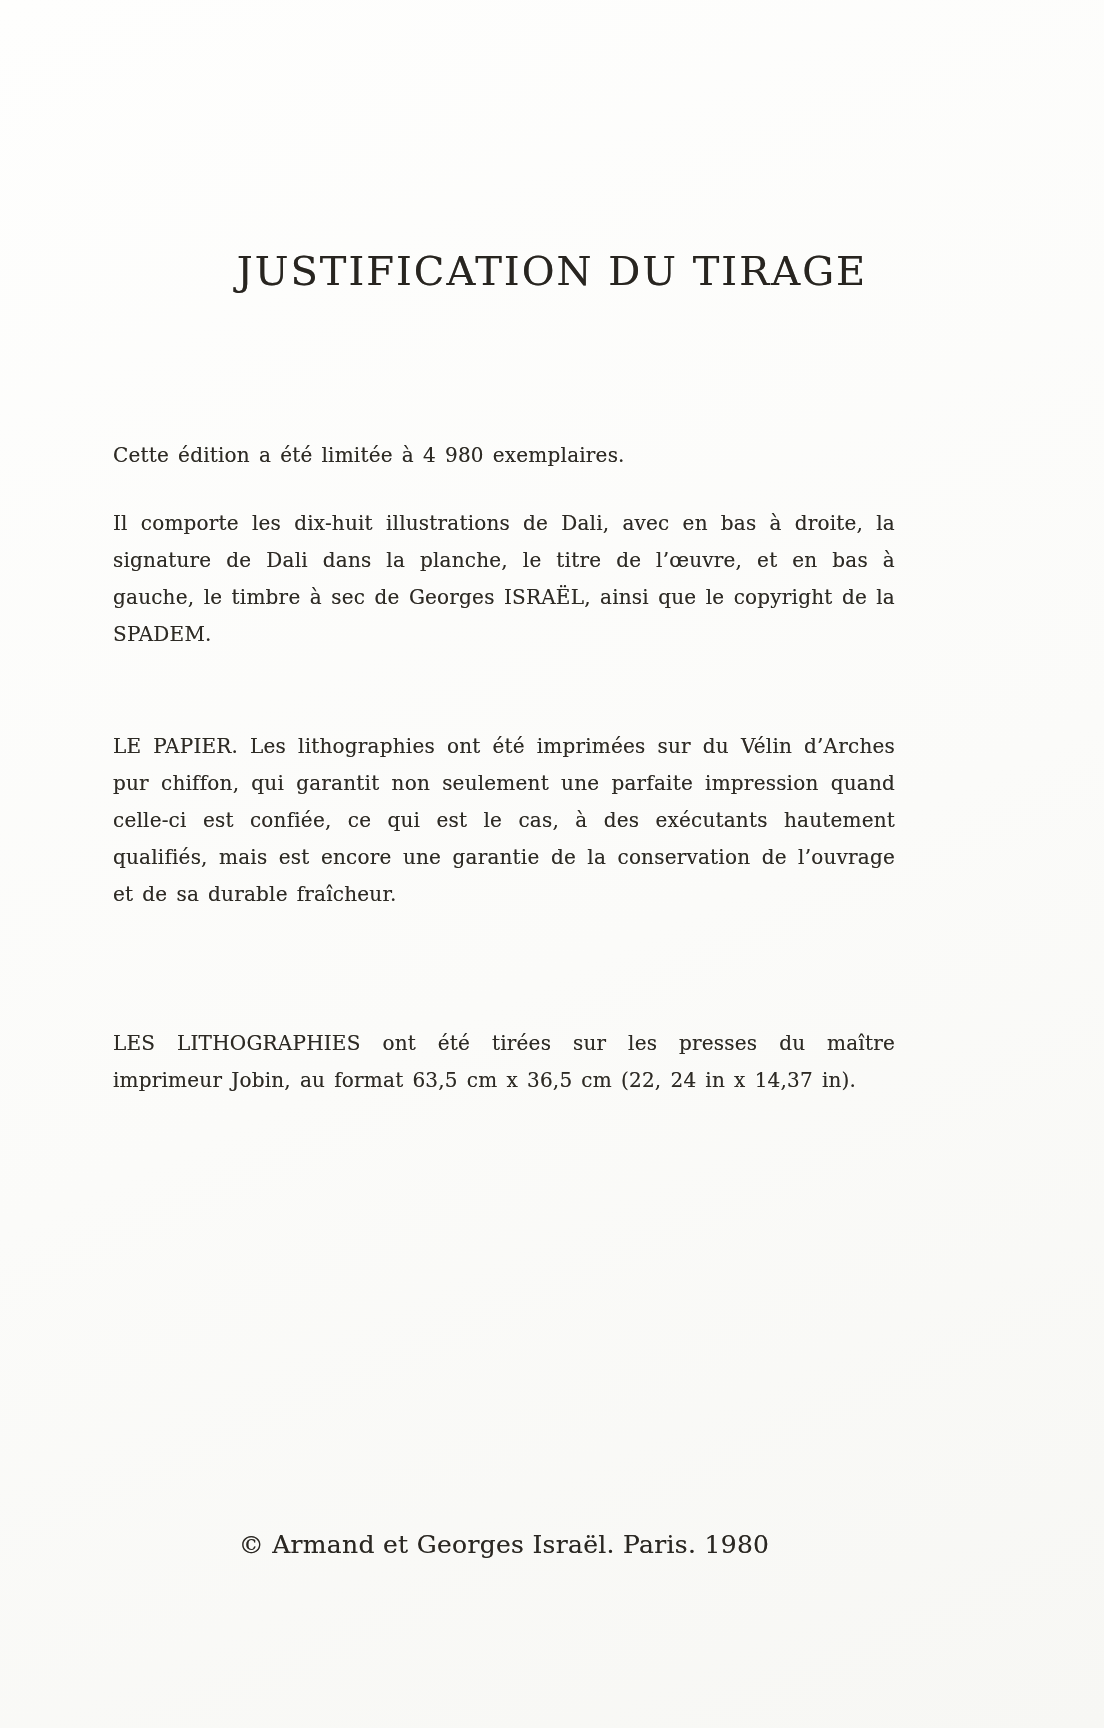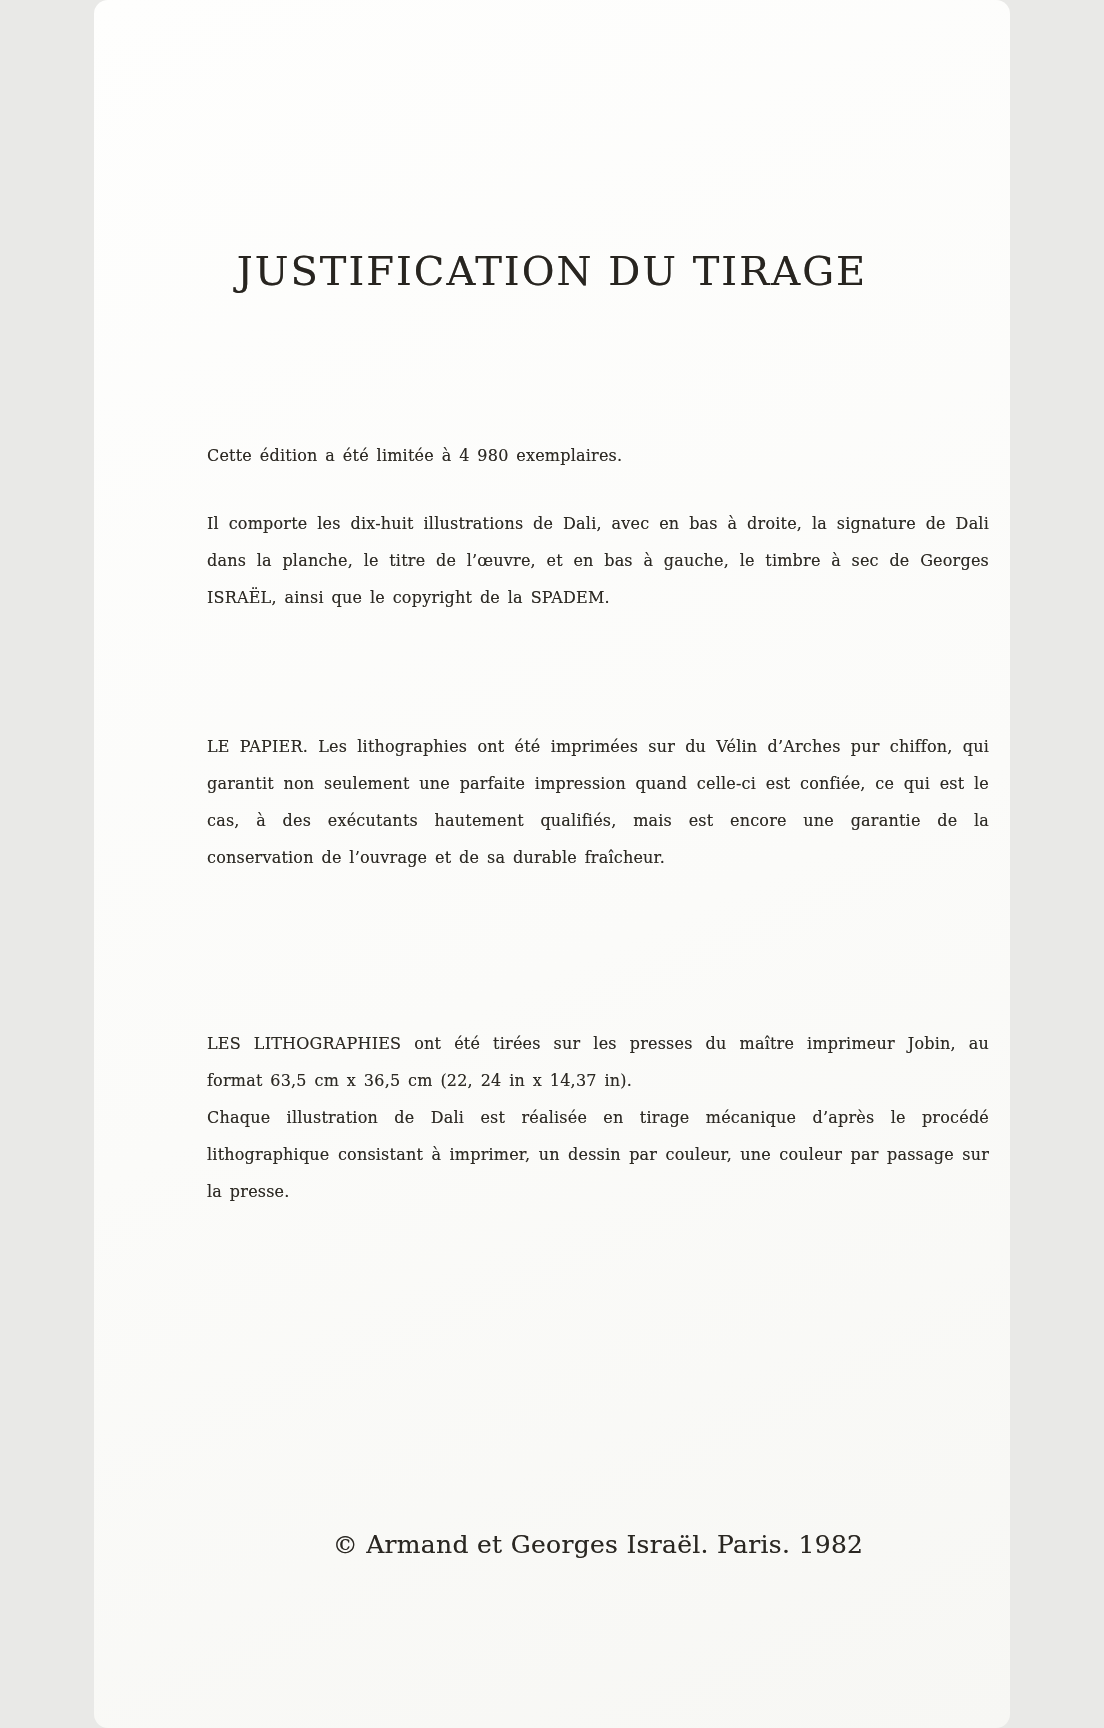--- a/index.html
+++ b/index.html
@@ -2,47 +2,46 @@
 <html><head>
 <meta charset="utf-8">
 <style>
   html, body {
     margin: 0;
     padding: 0;
     background: #e9e9e7;
   }
   .page {
     position: relative;
-    width: 916px;
+    width: 1104px;
     height: 1728px;
     margin: 0 auto;
     background: linear-gradient(155deg, #fefefd 0%, #fbfbf9 55%, #f7f7f4 100%);
     font-family: "DejaVu Serif", "Liberation Serif", serif;
     color: #2d2a24;
     overflow: hidden;
-    border-radius: 14px;
   }
   .doc-title {
     position: absolute;
     top: 248px;
     left: 0;
     right: 0;
     text-align: center;
     font-size: 40px;
     font-weight: normal;
     letter-spacing: 2px;
     color: #282520;
     margin: 0;
     text-shadow: 0 0 0.5px rgba(40, 37, 32, 0.55);
   }
   .text-block {
     position: absolute;
     left: 113px;
     width: 782px;
-    font-size: 16px;
+    font-size: 20px;
     line-height: 37px;
     letter-spacing: 0.2px;
     word-spacing: 2.5px;
     text-shadow: 0 0 0.4px rgba(45, 42, 36, 0.5);
   }
   .text-block p {
     margin: 0;
     text-align: justify;
   }
   .block-edition { top: 437px; }
@@ -76,18 +75,17 @@
   <div class="text-block block-portfolio">
     <p>Il comporte les dix-huit illustrations de Dali, avec en bas à droite, la signature de Dali dans la planche, le titre de l’œuvre, et en bas à gauche, le timbre à sec de Georges ISRAËL, ainsi que le copyright de la SPADEM.</p>
   </div>
 
   <div class="text-block block-papier">
     <p>LE PAPIER. Les lithographies ont été imprimées sur du Vélin d’Arches pur chiffon, qui garantit non seulement une parfaite impression quand celle-ci est confiée, ce qui est le cas, à des exécutants hautement qualifiés, mais est encore une garantie de la conservation de l’ouvrage et de sa durable fraîcheur.</p>
   </div>
 
   <div class="text-block block-lithographies">
     <p>LES LITHOGRAPHIES ont été tirées sur les presses du maître imprimeur Jobin, au format 63,5 cm x 36,5 cm (22, 24 in x 14,37 in).</p>
-    <p>Chaque illustration de Dali est réalisée en tirage mécanique d’après le procédé lithographique consistant à imprimer, un dessin par couleur, une couleur par passage sur la presse.</p>
   </div>
 
-  <div class="footer-line">© Armand et Georges Israël. Paris. 1982</div>
+  <div class="footer-line">© Armand et Georges Israël. Paris. 1980</div>
 
 </div>
 
 </body></html>

